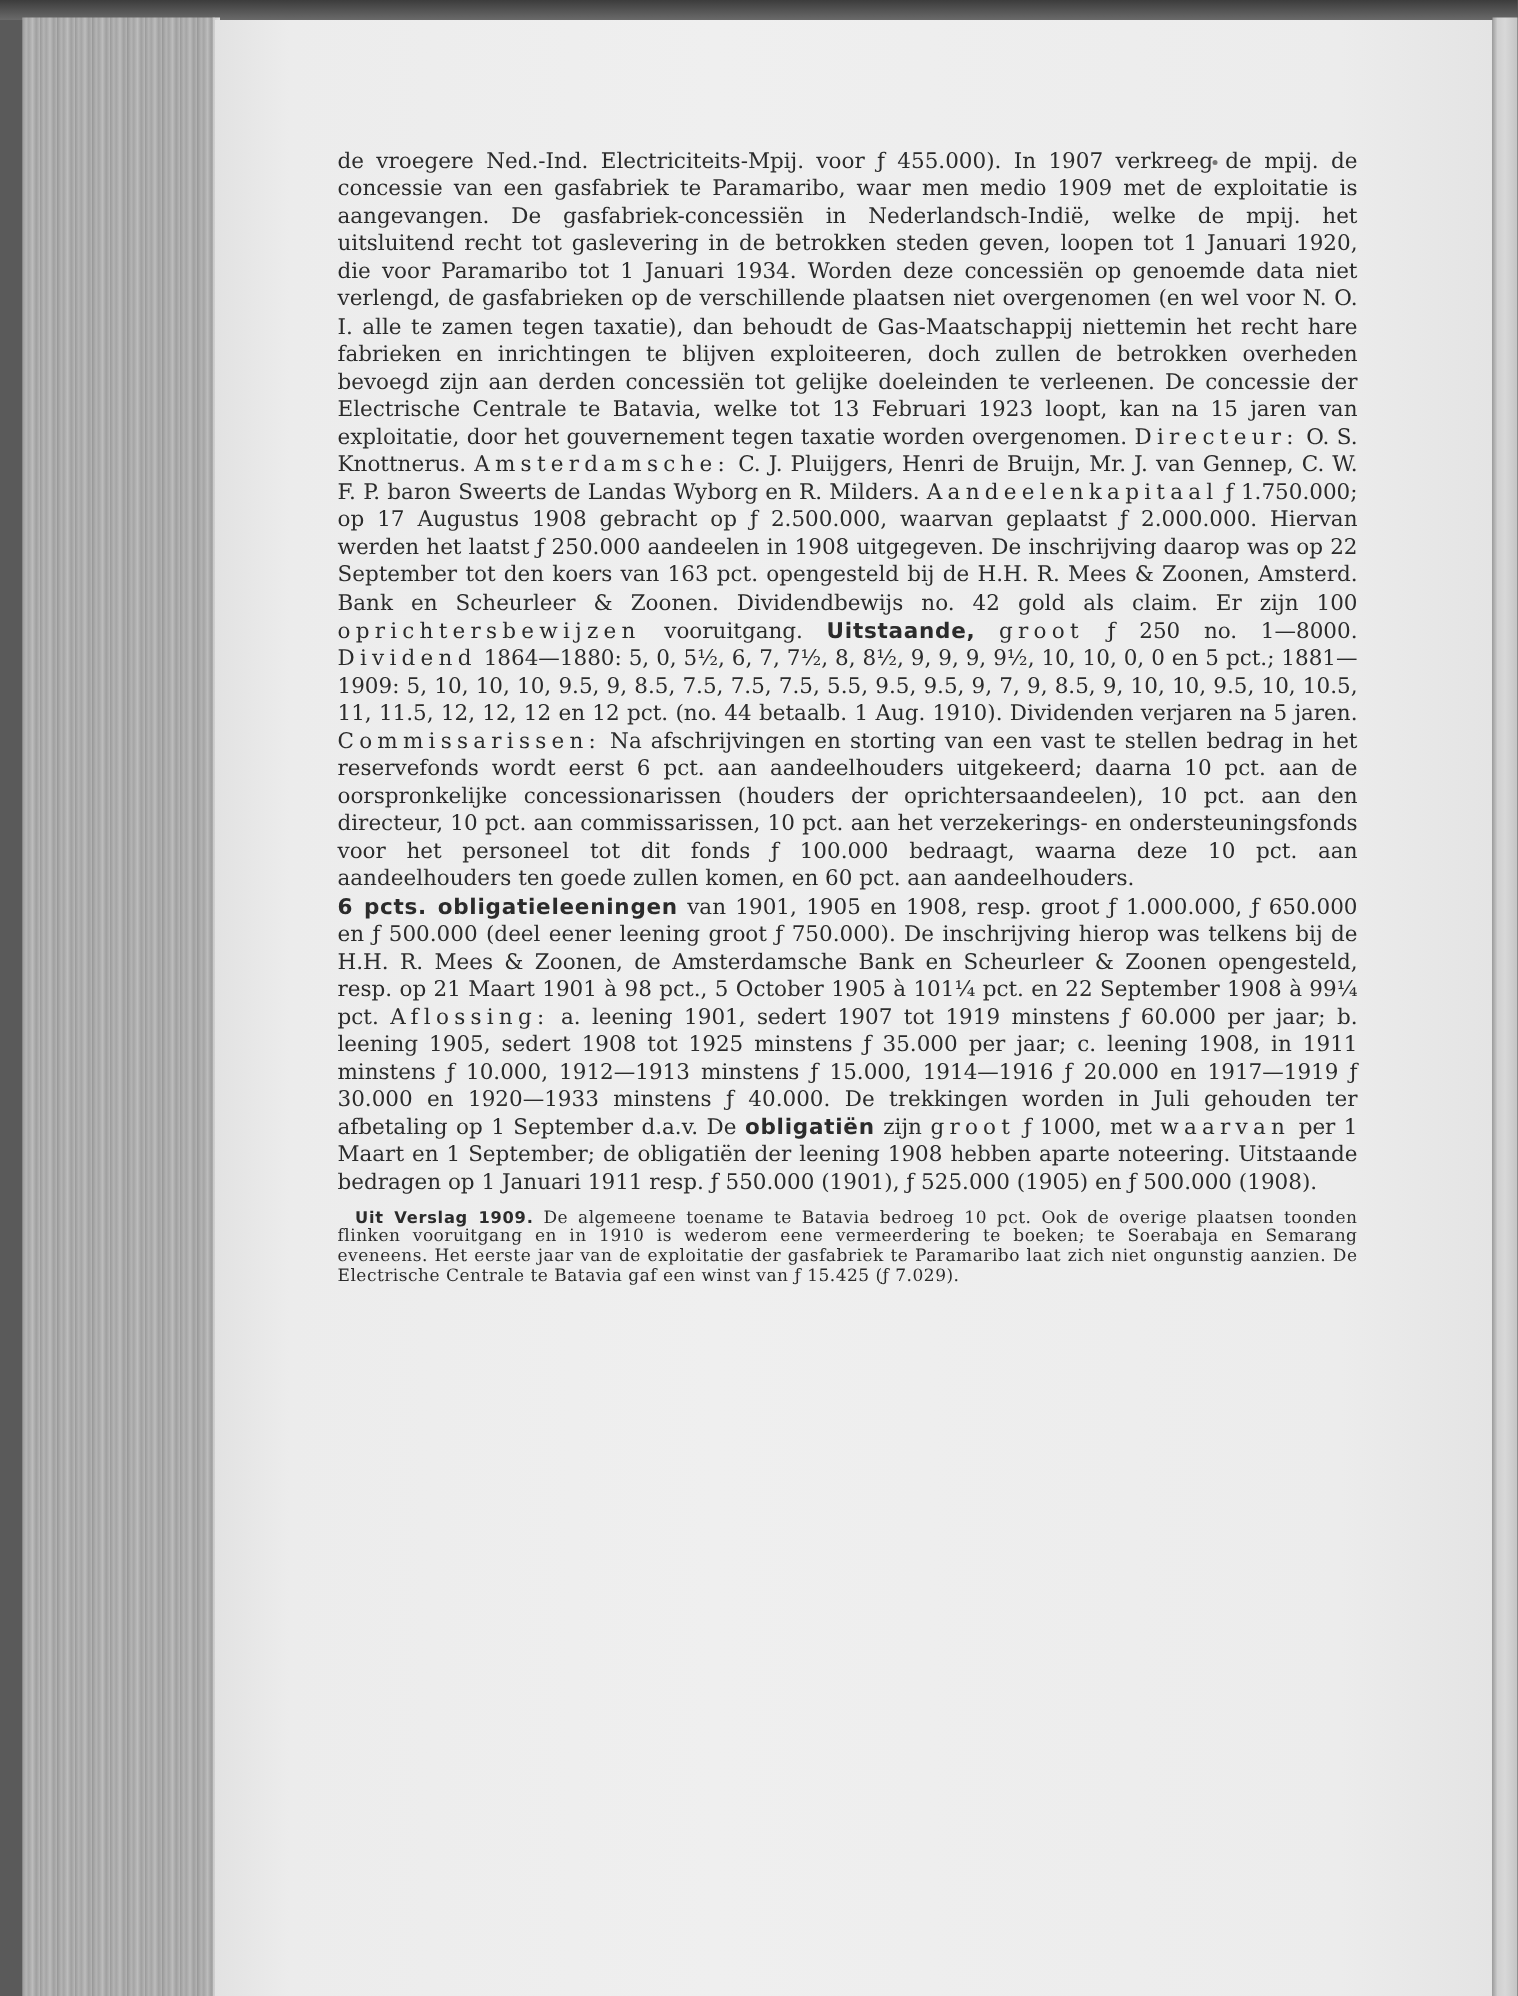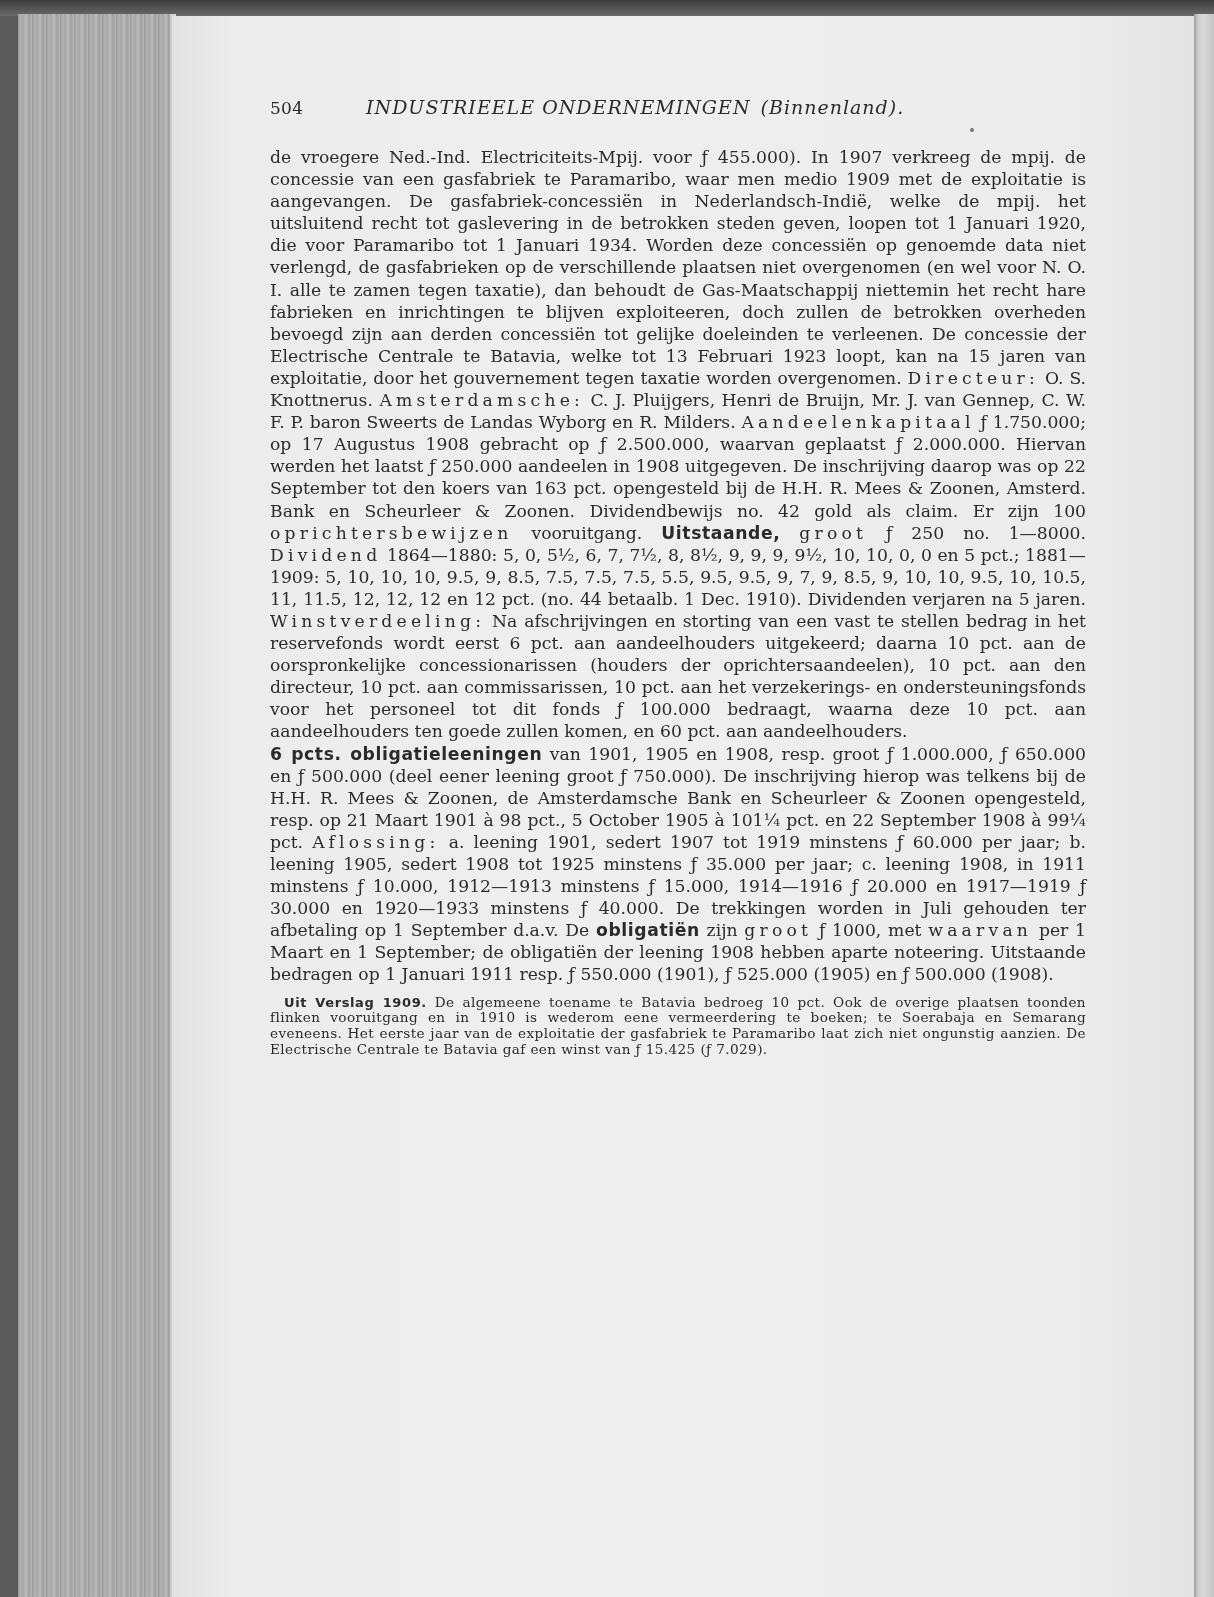--- a/index.html
+++ b/index.html
@@ -58,44 +58,39 @@
 </style>
 </head>
 <body>
 
 <div class="top-shadow"></div>
 <div class="page-edges"></div>
 <div class="page"></div>
 <div class="right-edge"></div>
 
 <div class="content">
-  <div class="running-head">
-    <span class="page-number">504</span>
-    <span class="head-title">INDUSTRIEELE ONDERNEMINGEN</span>
-    <span class="head-title" style="margin-left:10px">(Binnenland).</span>
-  </div>
   <div class="mark"></div>
 
   <div class="body-text">
     <p>
       <span>de vroegere Ned.-Ind. Electriciteits-Mpij. voor ƒ 455.000). In 1907 verkreeg de mpij. de concessie van een gasfabriek te Paramaribo, waar men medio 1909 met de exploitatie is aangevangen. De gasfabriek-concessiën in Nederlandsch-Indië, welke de mpij. het uitsluitend recht tot gaslevering in de betrokken steden geven, loopen tot 1 Januari 1920, die voor Paramaribo tot 1 Januari 1934. Worden deze concessiën op genoemde data niet verlengd, de gasfabrieken op de verschillende plaatsen niet overgenomen (en wel voor N. O. I. alle te zamen tegen taxatie), dan behoudt de Gas-Maatschappij niettemin het recht hare fabrieken en inrichtingen te blijven exploiteeren, doch zullen de betrokken overheden bevoegd zijn aan derden concessiën tot gelijke doeleinden te verleenen. De concessie der Electrische Centrale te Batavia, welke tot 13 Februari 1923 loopt, kan na 15 jaren van exploitatie, door het gouvernement tegen taxatie worden overgenomen.</span>
       <span class="spaced">Directeur:</span>
       <span>O. S. Knottnerus.</span>
       <span class="spaced">Amsterdamsche:</span>
       <span>C. J. Pluijgers, Henri de Bruijn, Mr. J. van Gennep, C. W. F. P. baron Sweerts de Landas Wyborg en R. Milders.</span>
       <span class="spaced">Aandeelenkapitaal</span>
       <span>ƒ 1.750.000; op 17 Augustus 1908 gebracht op ƒ 2.500.000, waarvan geplaatst ƒ 2.000.000. Hiervan werden het laatst ƒ 250.000 aandeelen in 1908 uitgegeven. De inschrijving daarop was op 22 September tot den koers van 163 pct. opengesteld bij de H.H. R. Mees &amp; Zoonen, Amsterd. Bank en Scheurleer &amp; Zoonen. Dividendbewijs no. 42 gold als claim. Er zijn 100</span>
       <span class="spaced">oprichtersbewijzen</span>
       <span>vooruitgang.</span>
       <span class="bold-sans">Uitstaande,</span>
       <span class="spaced">groot</span>
       <span>ƒ 250 no. 1—8000.</span>
       <span class="spaced">Dividend</span>
-      <span>1864—1880: 5, 0, 5½, 6, 7, 7½, 8, 8½, 9, 9, 9, 9½, 10, 10, 0, 0 en 5 pct.; 1881—1909: 5, 10, 10, 10, 9.5, 9, 8.5, 7.5, 7.5, 7.5, 5.5, 9.5, 9.5, 9, 7, 9, 8.5, 9, 10, 10, 9.5, 10, 10.5, 11, 11.5, 12, 12, 12 en 12 pct. (no. 44 betaalb. 1 Dec. 1910). Dividenden verjaren na 5 jaren.</span>
-      <span class="spaced">Winstverdeeling:</span>
+      <span>1864—1880: 5, 0, 5½, 6, 7, 7½, 8, 8½, 9, 9, 9, 9½, 10, 10, 0, 0 en 5 pct.; 1881—1909: 5, 10, 10, 10, 9.5, 9, 8.5, 7.5, 7.5, 7.5, 5.5, 9.5, 9.5, 9, 7, 9, 8.5, 9, 10, 10, 9.5, 10, 10.5, 11, 11.5, 12, 12, 12 en 12 pct. (no. 44 betaalb. 1 Aug. 1910). Dividenden verjaren na 5 jaren.</span>
+      <span class="spaced">Commissarissen:</span>
       <span>Na afschrijvingen en storting van een vast te stellen bedrag in het reservefonds wordt eerst 6 pct. aan aandeelhouders uitgekeerd; daarna 10 pct. aan de oorspronkelijke concessionarissen (houders der oprichtersaandeelen), 10 pct. aan den directeur, 10 pct. aan commissarissen, 10 pct. aan het verzekerings- en ondersteuningsfonds voor het personeel tot dit fonds ƒ 100.000 bedraagt, waarna deze 10 pct. aan aandeelhouders ten goede zullen komen, en 60 pct. aan aandeelhouders.</span>
       <br>
       <span class="bold-sans">6 pcts. obligatieleeningen</span>
       <span>van 1901, 1905 en 1908, resp. groot ƒ 1.000.000, ƒ 650.000 en ƒ 500.000 (deel eener leening groot ƒ 750.000). De inschrijving hierop was telkens bij de H.H. R. Mees &amp; Zoonen, de Amsterdamsche Bank en Scheurleer &amp; Zoonen opengesteld, resp. op 21 Maart 1901 à 98 pct., 5 October 1905 à 101¼ pct. en 22 September 1908 à 99¼ pct.</span>
       <span class="spaced">Aflossing:</span>
       <span>a. leening 1901, sedert 1907 tot 1919 minstens ƒ 60.000 per jaar; b. leening 1905, sedert 1908 tot 1925 minstens ƒ 35.000 per jaar; c. leening 1908, in 1911 minstens ƒ 10.000, 1912—1913 minstens ƒ 15.000, 1914—1916 ƒ 20.000 en 1917—1919 ƒ 30.000 en 1920—1933 minstens ƒ 40.000. De trekkingen worden in Juli gehouden ter afbetaling op 1 September d.a.v. De</span>
       <span class="bold-sans">obligatiën</span>
       <span>zijn</span>
       <span class="spaced">groot</span>
       <span>ƒ 1000, met</span>

